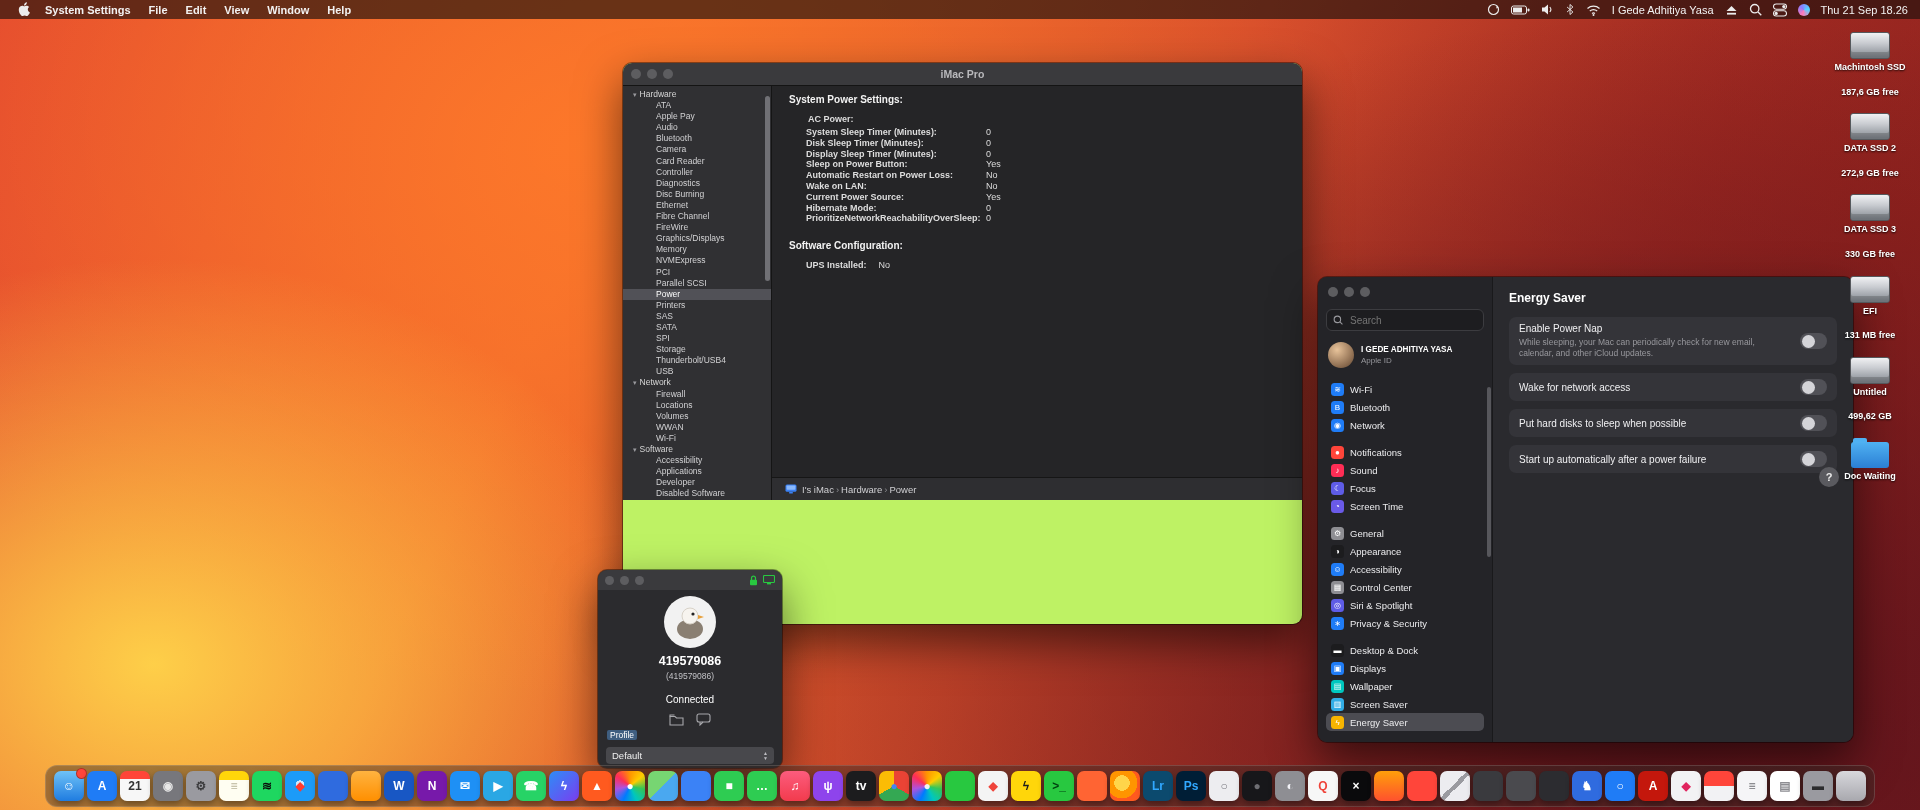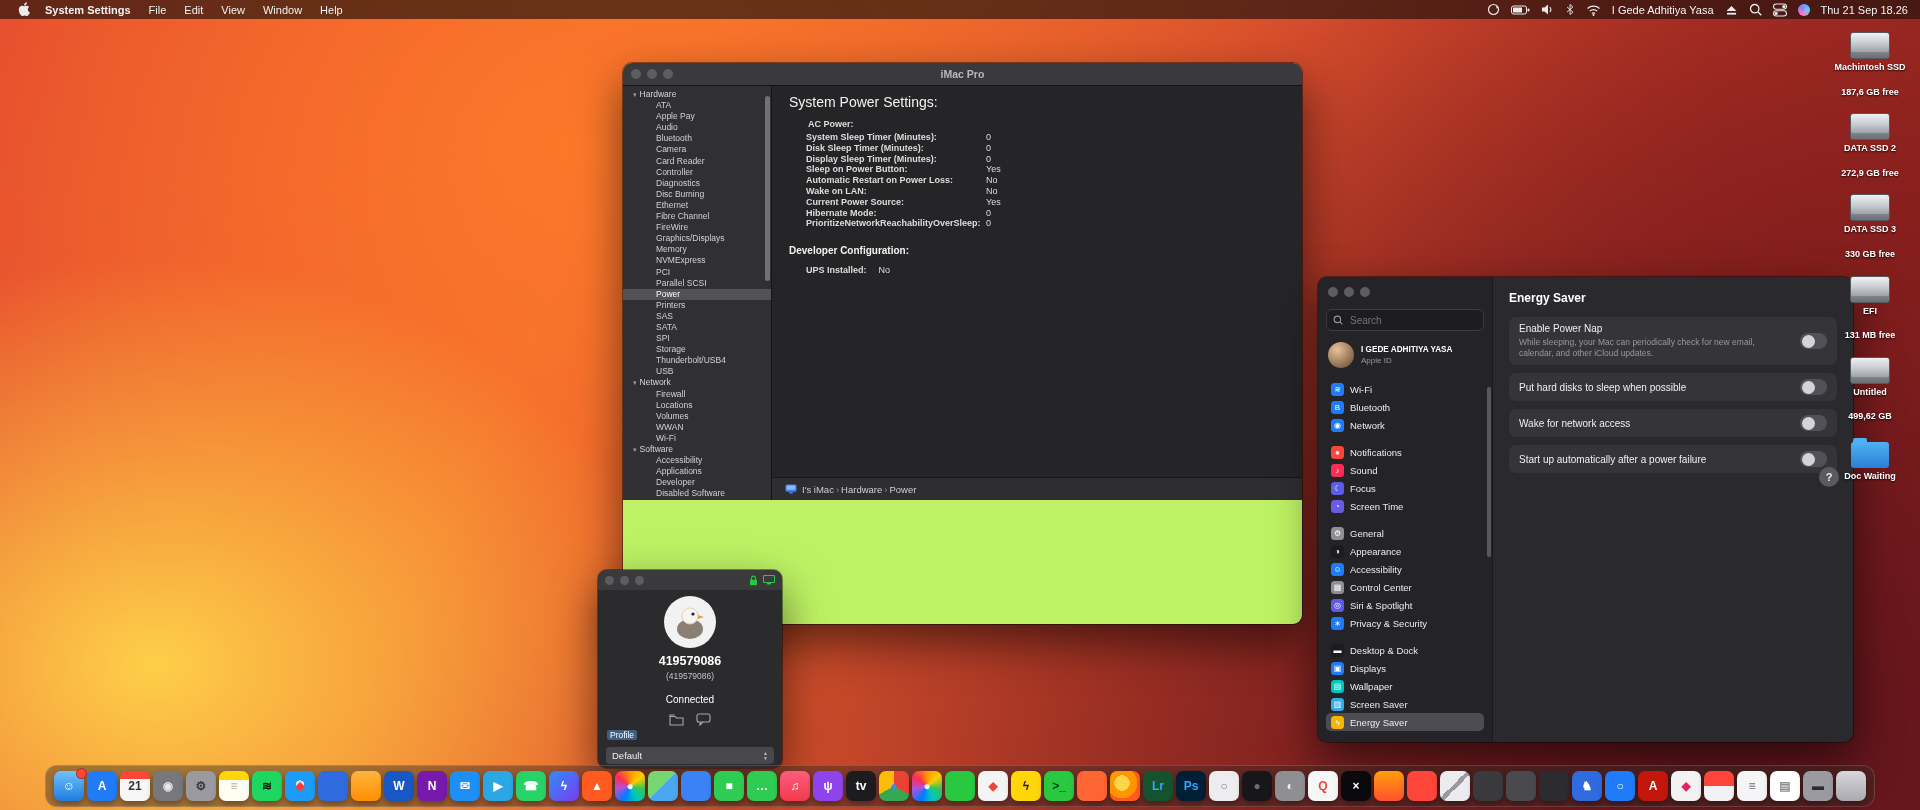--- a/index.html
+++ b/index.html
@@ -29,21 +29,21 @@
   .si-title{font-size:10.5px;color:#b9b9bc;font-weight:600;}
   .si-body{display:flex;height:414px;}
   .si-side{width:148px;background:#303033;border-right:1px solid #151515;padding-top:3px;position:relative;overflow:hidden;flex:none;}
   .si-sec{height:11.1px;line-height:11.1px;padding-left:10px;font-size:8.5px;color:#d6d6d6;white-space:nowrap;}
   .si-sec .tri{color:#9a9a9e;margin-right:3px;font-size:7px;}
   .si-row{height:11.1px;line-height:11.1px;padding-left:33px;font-size:8.5px;color:#d2d2d4;white-space:nowrap;}
   .si-row.sel{background:#515157;color:#fff;}
   .si-scroll{position:absolute;right:1px;top:10px;width:5px;height:185px;background:#707075;border-radius:3px;}
   .si-main{flex:1;display:flex;flex-direction:column;background:#252527;}
   .si-content{flex:1;padding:8px 0 0 17px;font-size:9px;position:relative;}
-  .si-h{font-weight:400;color:#f2f2f2;font-size:14px;margin-bottom:9px;}
+  .si-h{font-weight:700;color:#f2f2f2;font-size:10px;margin-bottom:9px;}
   .si-g{font-weight:700;margin:0 0 3px 19px;}
   .kv{position:relative;height:10.8px;white-space:nowrap;}
   .kv .k{position:absolute;left:17px;font-weight:700;}
   .kv .v{position:absolute;left:197px;}
   .si-h2{font-weight:700;color:#f2f2f2;font-size:10px;margin:16px 0 9px 0;}
   .kv2{padding-left:17px;height:11px;}
   .kv2 .k{font-weight:700;}
   .kv2 .v{margin-left:12px;}
   .si-path{height:22px;background:#2e2e31;border-top:1px solid #161616;display:flex;align-items:center;padding-left:13px;gap:5px;font-size:9.5px;color:#cfcfd2;}
   .si-path .sep{color:#8e8e93;margin:0 2px;}
@@ -103,21 +103,21 @@
 
 <div class="mb">
   <div class="mb-left">
     <span class="mi" style="padding:0 6px;">
       <svg width="12" height="14" viewBox="0 0 14 17" fill="#ececec">
           <path d="M11.6 9.1c0-2 1.6-3 1.7-3-.9-1.4-2.4-1.6-2.9-1.6-1.2-.1-2.4.7-3 .7-.6 0-1.6-.7-2.6-.7C3.4 4.6 2.1 5.3 1.4 6.5c-1.5 2.6-.4 6.4 1.1 8.5.7 1 1.5 2.2 2.6 2.1 1-.1 1.4-.7 2.7-.7s1.6.7 2.7.7c1.1 0 1.8-1 2.5-2.1.8-1.2 1.1-2.3 1.1-2.4 0 0-2.2-.8-2.5-3.5z"></path>
           <path d="M9.6 2.9c.6-.7 1-1.7.9-2.7-.9 0-1.9.6-2.5 1.3-.5.6-1 1.6-.9 2.6 1 0 2-.5 2.5-1.2z"></path>
         </svg>
     </span>
     <span class="mi app">System Settings</span>
-    <span id="mb-menus" style="display:flex;">
+    <span id="mb-menus" style="display:flex;font-weight:bold;">
         <span class="mi">File</span>
         <span class="mi">Edit</span>
         <span class="mi">View</span>
         <span class="mi">Window</span>
         <span class="mi">Help</span>
       </span>
   </div>
   <div class="mb-right">
     <span class="sic">
         <svg width="13" height="13" viewBox="0 0 13 13" fill="none" stroke="#ececec" stroke-width="1.2">
@@ -264,21 +264,21 @@
             </div>
             <div class="kv">
               <span class="k">Hibernate Mode:</span>
               <span class="v">0</span>
             </div>
             <div class="kv">
               <span class="k">PrioritizeNetworkReachabilityOverSleep:</span>
               <span class="v">0</span>
             </div>
           </div>
-        <div class="si-h2">Developer Configuration:</div>
+        <div class="si-h2">Software Configuration:</div>
         <div id="hw-rows">
             <div class="kv2"><span class="k">UPS Installed:</span><span class="v">No</span></div>
           </div>
       </div>
       <div class="si-path">
         <svg width="12" height="10" viewBox="0 0 12 10">
             <rect x="0.5" y="0.5" width="11" height="7.2" rx="1.5" fill="#3b82f6"></rect>
             <rect x="1.6" y="1.5" width="8.8" height="4.2" rx="0.8" fill="#8ab8fb"></rect>
             <rect x="4.2" y="8" width="3.6" height="1.5" fill="#3b82f6"></rect>
           </svg>
@@ -405,27 +405,27 @@
       <div id="st-cards">
           <div class="card">
             <div>
               <div class="lbl">Enable Power Nap</div>
               <div class="desc">While sleeping, your Mac can periodically check for new email, calendar, and other iCloud updates.</div>
             </div>
             <div class="toggle"></div>
           </div>
           <div class="card">
             <div>
-              <div class="lbl">Put hard disks to sleep when possible</div>
+              <div class="lbl">Wake for network access</div>
             </div>
             <div class="toggle"></div>
           </div>
           <div class="card">
             <div>
-              <div class="lbl">Wake for network access</div>
+              <div class="lbl">Put hard disks to sleep when possible</div>
             </div>
             <div class="toggle"></div>
           </div>
           <div class="card">
             <div>
               <div class="lbl">Start up automatically after a power failure</div>
             </div>
             <div class="toggle"></div>
           </div>
         </div>
@@ -544,21 +544,21 @@
     <div class="dk" style="background: rgb(142, 68, 236); color: rgb(255, 255, 255);">ψ</div>
     <div class="dk" style="background: rgb(28, 28, 30); color: rgb(255, 255, 255);">tv</div>
     <div class="dk" style="background: conic-gradient(rgb(234, 67, 53) 0deg, rgb(234, 67, 53) 120deg, rgb(52, 168, 83) 120deg, rgb(52, 168, 83) 240deg, rgb(251, 188, 5) 240deg, rgb(251, 188, 5) 360deg); color: rgb(66, 133, 244);">●</div>
     <div class="dk" style="background: conic-gradient(rgb(255, 149, 0), rgb(255, 204, 0), rgb(52, 199, 89), rgb(0, 199, 190), rgb(0, 122, 255), rgb(175, 82, 222), rgb(255, 45, 85), rgb(255, 149, 0)); color: rgb(242, 242, 242);">●</div>
     <div class="dk" style="background: rgb(40, 200, 64); color: rgb(255, 255, 255);"></div>
     <div class="dk" style="background: rgb(244, 244, 244); color: rgb(239, 68, 59);">◆</div>
     <div class="dk" style="background: rgb(255, 214, 10); color: rgb(28, 28, 30);">ϟ</div>
     <div class="dk" style="background: rgb(40, 200, 64); color: rgb(0, 63, 15);">&gt;_</div>
     <div class="dk" style="background: rgb(255, 100, 51); color: rgb(255, 255, 255);"></div>
     <div class="dk" style="background: radial-gradient(circle at 40% 40%, rgb(255, 213, 74) 0px, rgb(255, 213, 74) 30%, rgb(255, 149, 0) 31%, rgb(255, 149, 0) 60%, rgb(255, 90, 31) 61%); color: rgb(255, 255, 255);"></div>
-    <div class="dk" style="background: #14532d; color: rgb(49, 168, 255);">Lr</div>
+    <div class="dk" style="background: #0c4a6e; color: rgb(49, 168, 255);">Lr</div>
     <div class="dk" style="background: rgb(0, 30, 54); color: rgb(49, 168, 255);">Ps</div>
     <div class="dk" style="background: rgb(237, 237, 240); color: rgb(122, 122, 128);">○</div>
     <div class="dk" style="background: rgb(23, 23, 26); color: rgb(110, 110, 115);">●</div>
     <div class="dk" style="background: rgb(142, 142, 147); color: rgb(242, 242, 247);">◐</div>
     <div class="dk" style="background: rgb(247, 247, 247); color: rgb(239, 67, 57);">Q</div>
     <div class="dk" style="background: rgb(10, 10, 12); color: rgb(255, 255, 255);">×</div>
     <div class="dk" style="background: linear-gradient(rgb(255, 159, 10), rgb(255, 81, 46)); color: rgb(255, 255, 255);"></div>
     <div class="dk" style="background: rgb(255, 69, 58); color: rgb(255, 255, 255);"></div>
     <div class="dk" style="background: linear-gradient(135deg, rgb(236, 236, 240) 45%, rgb(154, 154, 160) 45%, rgb(154, 154, 160) 55%, rgb(236, 236, 240) 55%); color: rgb(85, 85, 85);"></div>
     <div class="dk" style="background: rgb(58, 58, 62); color: rgb(255, 255, 255);"></div>

